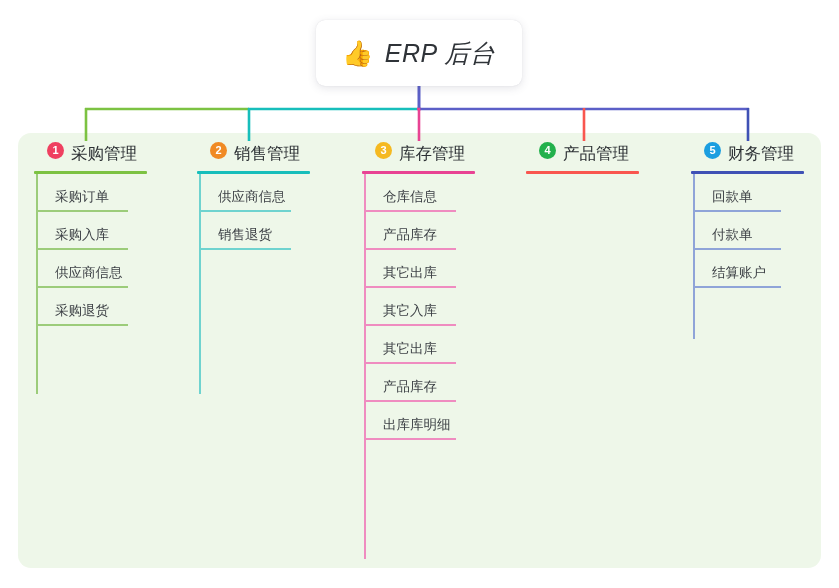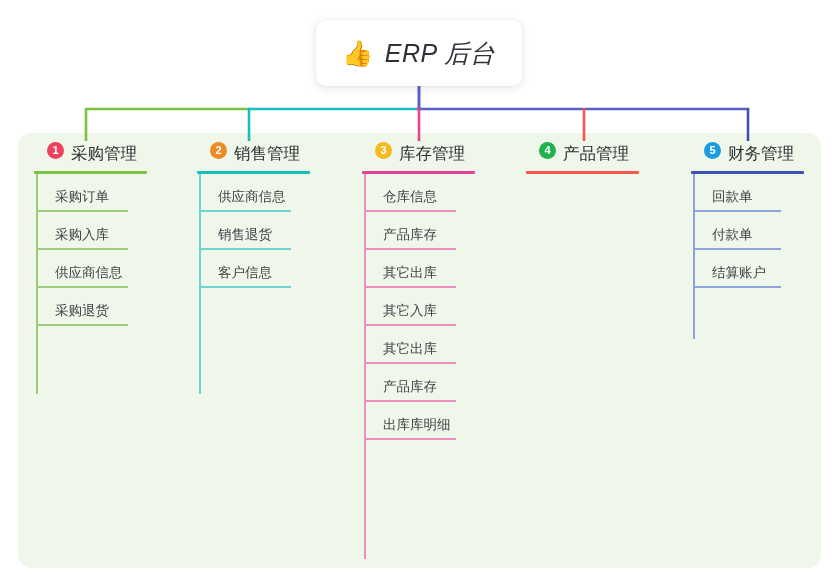--- a/index.html
+++ b/index.html
@@ -213,24 +213,20 @@
         <div class="leaf-list">
           <div class="spine" style="background: rgb(111, 211, 207); height: 220px;"></div>
           <div class="leaf">
             <span class="leaf-text">供应商信息</span>
             <div class="leaf-rule" style="width: 92px; background: rgb(111, 211, 207);"></div>
           </div>
           <div class="leaf">
             <span class="leaf-text">销售退货</span>
             <div class="leaf-rule" style="width: 92px; background: rgb(111, 211, 207);"></div>
           </div>
-          <div class="leaf">
-            <span class="leaf-text">客户信息</span>
-            <div class="leaf-rule" style="width: 92px; background: rgb(111, 211, 207);"></div>
-          </div>
         </div>
       </div>
       <div class="column" style="left: 361px;">
         <div class="col-header">
           <span class="badge" style="background: rgb(245, 185, 33);">3</span>
           <span class="col-title">库存管理</span>
         </div>
         <div class="col-rule" style="width: 113px; background: rgb(232, 67, 147); margin-left: 1px;"></div>
         <div class="leaf-list">
           <div class="spine" style="background: rgb(239, 140, 192); height: 385px;"></div>

